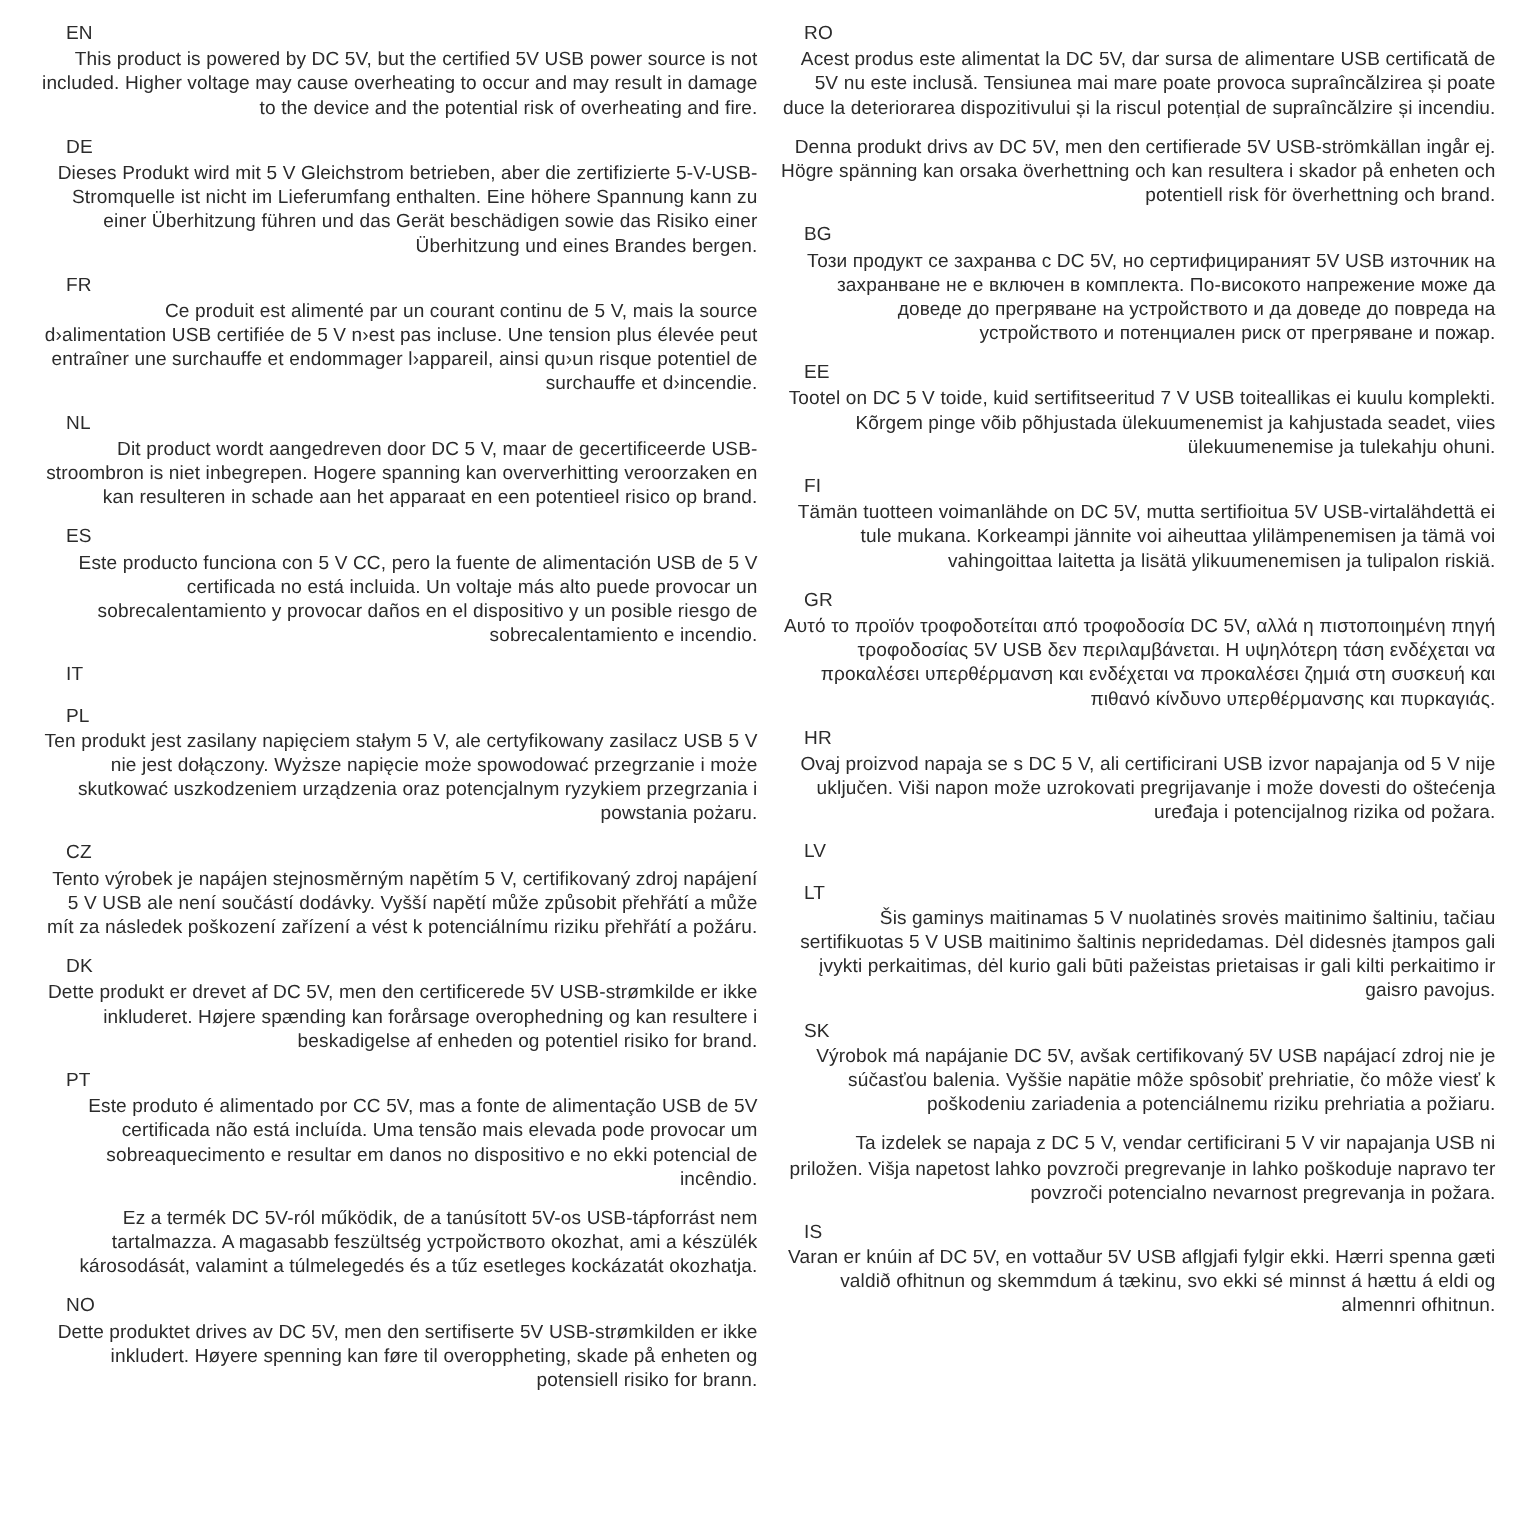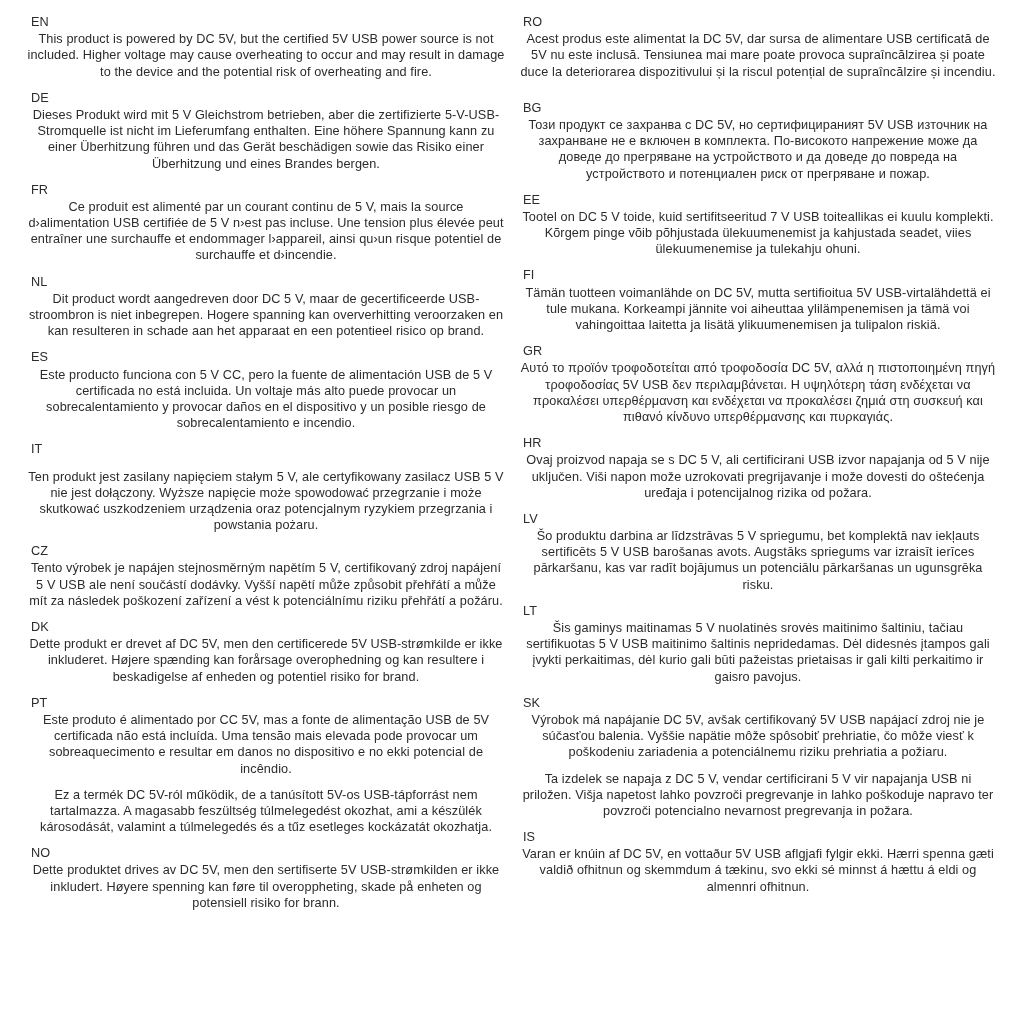--- a/index.html
+++ b/index.html
@@ -27,29 +27,29 @@
     flex-direction: column;
     gap: 10px;
   }
   .section {
     font-size: 12.7px;
     line-height: 1.275;
     letter-spacing: 0.1px;
   }
   .lang-code {
     display: block;
-    margin: 0 0 1px 4px;
+    margin: 0 0 1px 17px;
     font-size: 12.7px;
     font-weight: 400;
     color: #2b2b2b;
   }
   .lang-text {
     margin: 0;
     color: #2b2b2b;
-    text-align: center;
+    text-align: right;
   }
 </style>
 </head>
 <body>
 
 <div class="page">
   <div class="columns">
     <div class="column">
   <div class="section">
     <span class="lang-code">EN</span>
@@ -74,54 +74,56 @@
   <div class="section">
     <span class="lang-code">ES</span>
     <p class="lang-text">Este producto funciona con 5 V CC, pero la fuente de alimentación USB de 5 V certificada no está incluida. Un voltaje más alto puede provocar un sobrecalentamiento y provocar daños en el dispositivo y un posible riesgo de sobrecalentamiento e incendio.</p>
   </div>
 
   <div class="section">
     <span class="lang-code">IT</span>
   </div>
 
   <div class="section">
+    <span class="lang-code">PL</span>
     <p class="lang-text">Ten produkt jest zasilany napięciem stałym 5 V, ale certyfikowany zasilacz USB 5 V nie jest dołączony. Wyższe napięcie może spowodować przegrzanie i może skutkować uszkodzeniem urządzenia oraz potencjalnym ryzykiem przegrzania i powstania pożaru.</p>
   </div>
 
   <div class="section">
     <span class="lang-code">CZ</span>
     <p class="lang-text">Tento výrobek je napájen stejnosměrným napětím 5 V, certifikovaný zdroj napájení 5 V USB ale není součástí dodávky. Vyšší napětí může způsobit přehřátí a může mít za následek poškození zařízení a vést k potenciálnímu riziku přehřátí a požáru.</p>
   </div>
 
   <div class="section">
     <span class="lang-code">DK</span>
     <p class="lang-text">Dette produkt er drevet af DC 5V, men den certificerede 5V USB-strømkilde er ikke inkluderet. Højere spænding kan forårsage overophedning og kan resultere i beskadigelse af enheden og potentiel risiko for brand.</p>
   </div>
 
   <div class="section">
     <span class="lang-code">PT</span>
     <p class="lang-text">Este produto é alimentado por CC 5V, mas a fonte de alimentação USB de 5V certificada não está incluída. Uma tensão mais elevada pode provocar um sobreaquecimento e resultar em danos no dispositivo e no ekki potencial de incêndio.</p>
   </div>
 
   <div class="section">
-    <p class="lang-text">Ez a termék DC 5V-ról működik, de a tanúsított 5V-os USB-tápforrást nem tartalmazza. A magasabb feszültség túlmelegedést okozhat, ami a készülék károsodását, valamint a túlmelegedés és a tűz esetleges kockázatát okozhatja.</p>
+    <p class="lang-text">Ez a termék DC 5V-ról működik, de a tanúsított 5V-os USB-tápforrást nem tartalmazza. A magasabb feszültség устройството okozhat, ami a készülék károsodását, valamint a túlmelegedés és a tűz esetleges kockázatát okozhatja.</p>
   </div>
 
   <div class="section">
     <span class="lang-code">NO</span>
     <p class="lang-text">Dette produktet drives av DC 5V, men den sertifiserte 5V USB-strømkilden er ikke inkludert. Høyere spenning kan føre til overoppheting, skade på enheten og potensiell risiko for brann.</p>
   </div>
 </div>
     <div class="column">
   <div class="section">
     <span class="lang-code">RO</span>
     <p class="lang-text">Acest produs este alimentat la DC 5V, dar sursa de alimentare USB certificată de 5V nu este inclusă. Tensiunea mai mare poate provoca supraîncălzirea și poate duce la deteriorarea dispozitivului și la riscul potențial de supraîncălzire și incendiu.</p>
   </div>
 
   <div class="section">
+    <p class="lang-text">Denna produkt drivs av DC 5V, men den certifierade 5V USB-strömkällan ingår ej. Högre spänning kan orsaka överhettning och kan resultera i skador på enheten och potentiell risk för överhettning och brand.</p>
   </div>
 
   <div class="section">
     <span class="lang-code">BG</span>
     <p class="lang-text">Този продукт се захранва с DC 5V, но сертифицираният 5V USB източник на захранване не е включен в комплекта. По-високото напрежение може да доведе до прегряване на устройството и да доведе до повреда на устройството и потенциален риск от прегряване и пожар.</p>
   </div>
 
   <div class="section">
     <span class="lang-code">EE</span>
     <p class="lang-text">Tootel on DC 5 V toide, kuid sertifitseeritud 7 V USB toiteallikas ei kuulu komplekti. Kõrgem pinge võib põhjustada ülekuumenemist ja kahjustada seadet, viies ülekuumenemise ja tulekahju ohuni.</p>
@@ -137,21 +139,20 @@
     <p class="lang-text">Αυτό το προϊόν τροφοδοτείται από τροφοδοσία DC 5V, αλλά η πιστοποιημένη πηγή τροφοδοσίας 5V USB δεν περιλαμβάνεται. Η υψηλότερη τάση ενδέχεται να προκαλέσει υπερθέρμανση και ενδέχεται να προκαλέσει ζημιά στη συσκευή και πιθανό κίνδυνο υπερθέρμανσης και πυρκαγιάς.</p>
   </div>
 
   <div class="section">
     <span class="lang-code">HR</span>
     <p class="lang-text">Ovaj proizvod napaja se s DC 5 V, ali certificirani USB izvor napajanja od 5 V nije uključen. Viši napon može uzrokovati pregrijavanje i može dovesti do oštećenja uređaja i potencijalnog rizika od požara.</p>
   </div>
 
   <div class="section">
     <span class="lang-code">LV</span>
-    <p class="lang-text">Šo produktu darbina ar līdzstrāvas 5 V spriegumu, bet komplektā nav iekļauts sertificēts 5 V USB barošanas avots. Augstāks spriegums var izraisīt ierīces pārkaršanu, kas var radīt bojājumus un potenciālu pārkaršanas un ugunsgrēka risku.</p>
   </div>
 
   <div class="section">
     <span class="lang-code">LT</span>
     <p class="lang-text">Šis gaminys maitinamas 5 V nuolatinės srovės maitinimo šaltiniu, tačiau sertifikuotas 5 V USB maitinimo šaltinis nepridedamas. Dėl didesnės įtampos gali įvykti perkaitimas, dėl kurio gali būti pažeistas prietaisas ir gali kilti perkaitimo ir gaisro pavojus.</p>
   </div>
 
   <div class="section">
     <span class="lang-code">SK</span>
     <p class="lang-text">Výrobok má napájanie DC 5V, avšak certifikovaný 5V USB napájací zdroj nie je súčasťou balenia. Vyššie napätie môže spôsobiť prehriatie, čo môže viesť k poškodeniu zariadenia a potenciálnemu riziku prehriatia a požiaru.</p>

